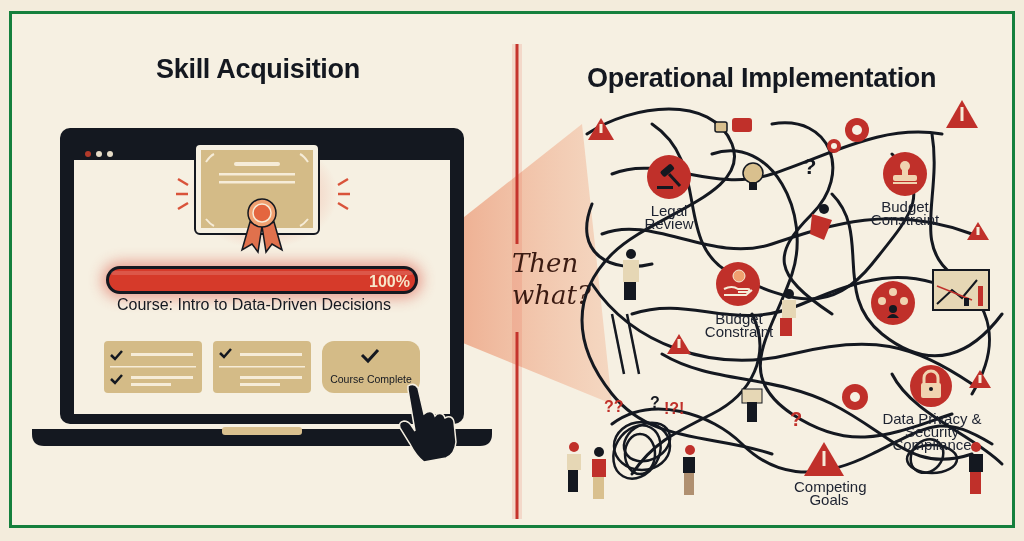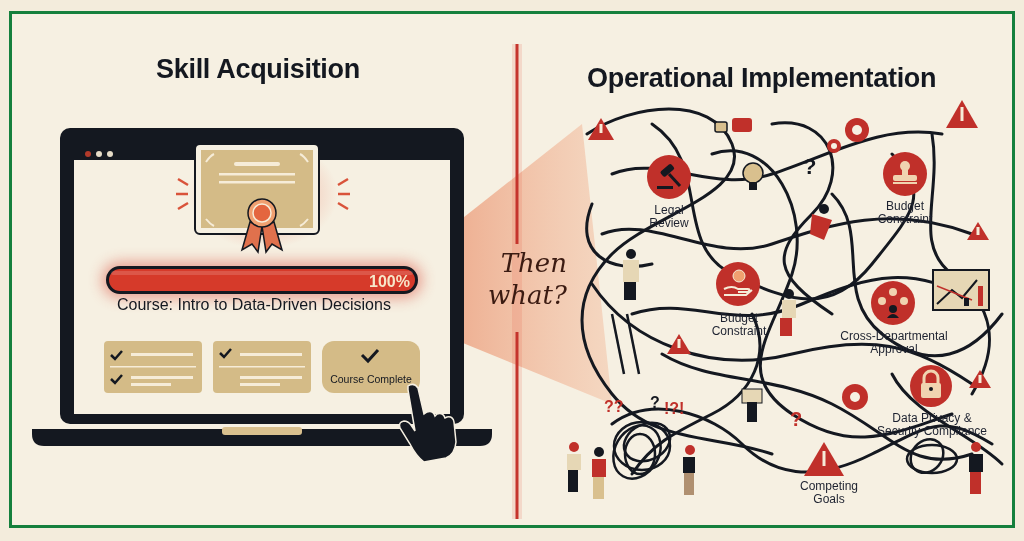--- a/index.html
+++ b/index.html
@@ -1,22 +1,22 @@
 <!DOCTYPE html>
 <html><head>
 <meta charset="utf-8">
 <style>
   * { box-sizing: border-box; margin: 0; padding: 0; }
   html, body { width: 1024px; height: 541px; overflow: hidden; background: #f3ecdc; }
   body { font-family: "Liberation Sans", "DejaVu Sans", sans-serif; position: relative; }
   #frame { position: absolute; left: 9px; top: 11px; width: 1006px; height: 517px; border: 3px solid #15803d; background: #f6f0e2; overflow: hidden; }
   .abs { position: absolute; }
   .title { position: absolute; font-weight: bold; font-size: 27px; color: #141820; letter-spacing: -0.3px; }
-  .label { position: absolute; font-size: 12px; color: #1d2230; text-align: center; line-height: 13px; font-weight: 500; }
-  .then { position: absolute; font-family: "DejaVu Serif", serif; font-style: italic; font-size: 26px; color: #3b1b12; line-height: 32px; text-align: right; }
+  .label { position: absolute; font-size: 15px; color: #1d2230; text-align: center; line-height: 13px; font-weight: 500; }
+  .then { position: absolute; font-family: "DejaVu Serif", serif; font-style: italic; font-size: 26px; color: #3b1b12; line-height: 32px; text-align: left; margin-left: 40px; }
   svg { position: absolute; left: 0; top: 0; }
   .course-title { position: absolute; font-size: 16px; color: #141820; font-weight: 500; }
   .pct { position: absolute; font-size: 16px; color: #f6e6c9; font-weight: bold; }
   .cc { position: absolute; font-size: 10.5px; color: #141820; text-align: center; }
 </style>
 </head>
 <body>
 
 <div id="frame">
 
@@ -266,24 +266,20 @@
     <div>Review</div>
   </div>
   <div class="label" style="left:850px; top:186px; width:86px;">
     <div>Budget</div>
     <div>Constraint</div>
   </div>
   <div class="label" style="left:684px; top:298px; width:86px;">
     <div>Budget</div>
     <div>Constraint</div>
   </div>
-  <div class="label" style="left:818px; top:316px; width:128px;">
-    <div>Cross-Departmental</div>
-    <div>Approval</div>
-  </div>
   <div class="label" style="left:858px; top:398px; width:124px;">
     <div>Data Privacy &amp;</div>
     <div>Security Compliance</div>
   </div>
   <div class="label" style="left:782px; top:466px; width:70px;">
     <div>Competing</div>
     <div>Goals</div>
   </div>
 </div>
 

